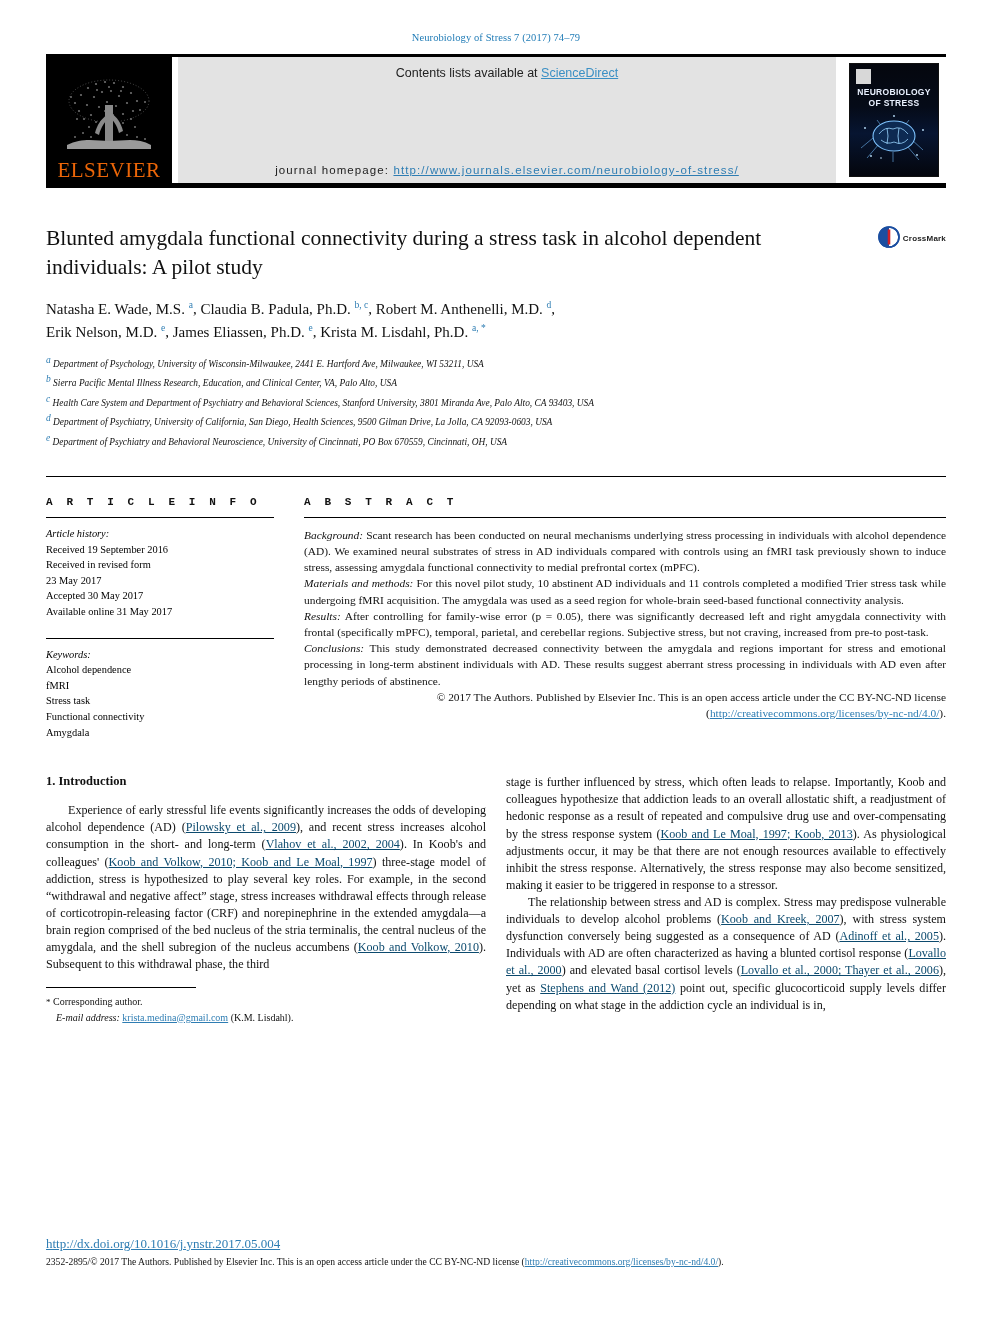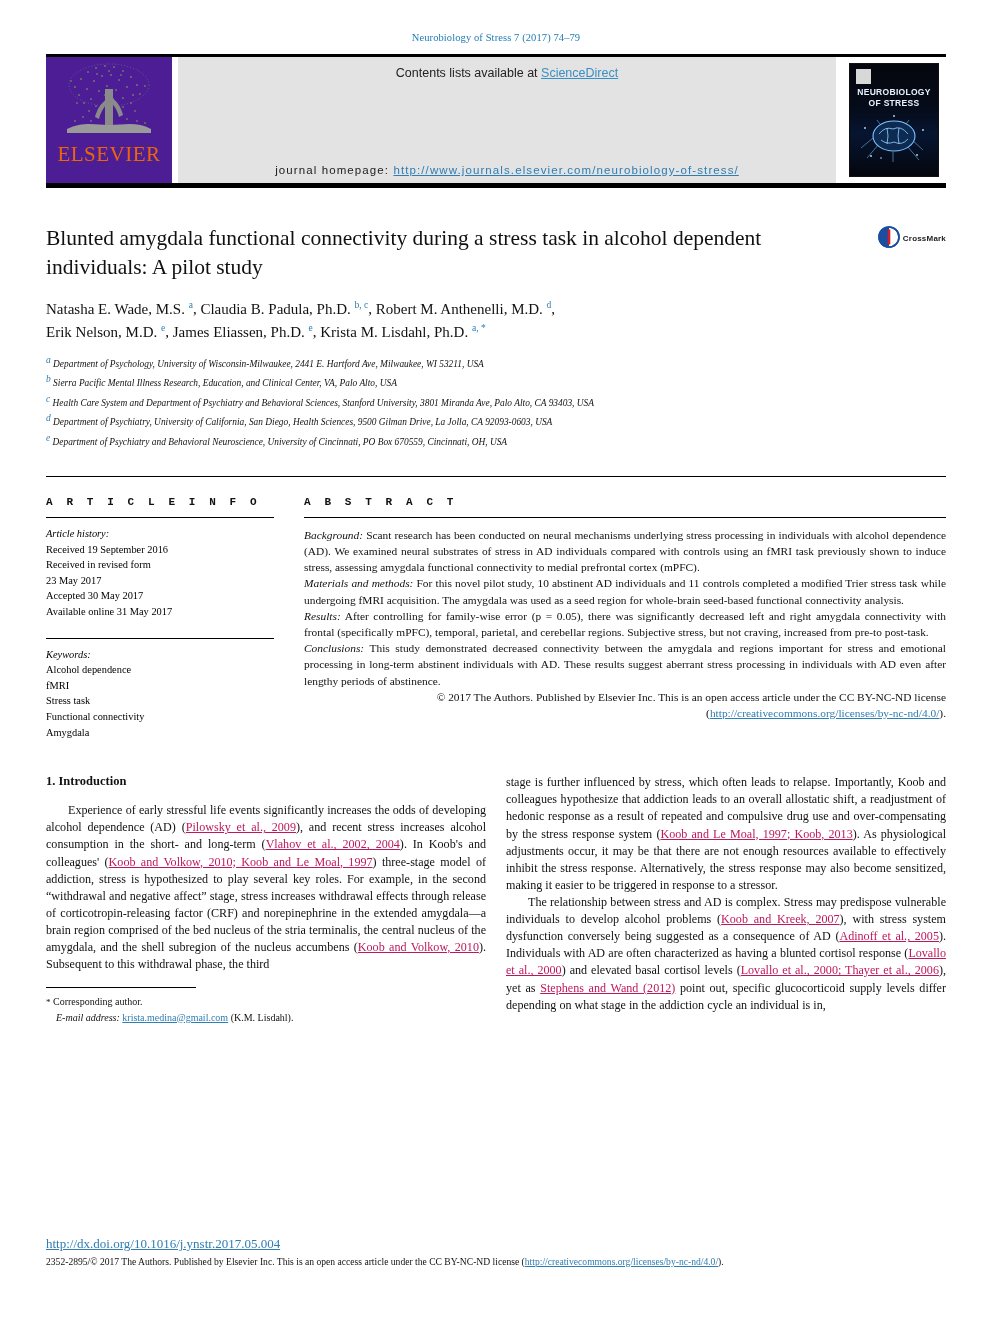--- a/index.html
+++ b/index.html
@@ -42,22 +42,22 @@
     align-items: stretch;
     height: 126px;
   }
   .banner-left {
     width: 126px;
     flex: 0 0 126px;
     display: flex;
     flex-direction: column;
     justify-content: flex-end;
     align-items: center;
-    padding-bottom: 18px;
-    background: #4c1d95;
+    padding-bottom: 2px;
+    background: #000000;
   }
   .tree-svg { display:block; }
   .elsevier-word {
     font-family: "Liberation Serif", serif;
     font-size: 21px;
     letter-spacing: .5px;
     color: #ec6608;
     line-height: 1;
     margin-top: 1px;
   }
@@ -259,21 +259,21 @@
   p.body-p {
     font-size: 12.1px;
     line-height: 1.415;
     text-align: justify;
     margin: 0;
     text-indent: 22px;
     color: #111;
   }
   p.body-p.cont { text-indent: 0; }
   p.body-p + p.body-p { margin-top: 0; }
-  .cite { color: #be185d; }
+  .cite { color: #0c4a6e; }
 
   .foot-rule {
     width: 150px;
     border-top: 1px solid #000;
     margin-top: 14px;
   }
   .footnote {
     font-size: 10px;
     line-height: 1.5;
     margin-top: 6px;

